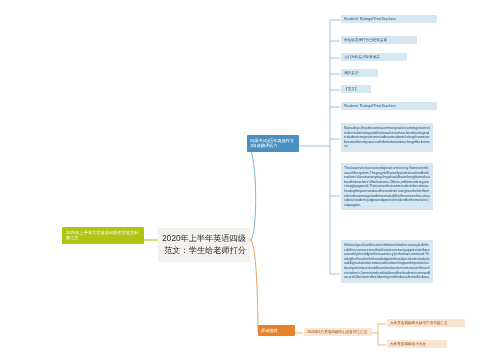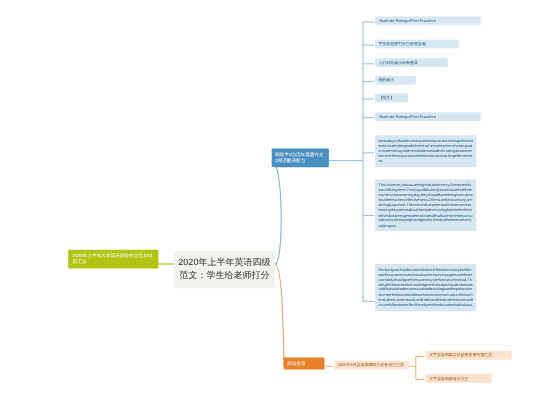--- a/index.html
+++ b/index.html
@@ -51,21 +51,21 @@
 
   
   .node-central {
     left: 158px;
     top: 228px;
     width: 92px;
     padding: 5px 4px;
     background: #f2f1ee;
     color: #2a2a2a;
     font-size: 8.2px;
-    text-align: center;
+    text-align: right;
     line-height: 1.45;
   }
 
   
   .node-branch-blue {
     left: 247px;
     top: 135px;
     width: 52px;
     padding: 3px 3px;
     background: #4a8fc0;

